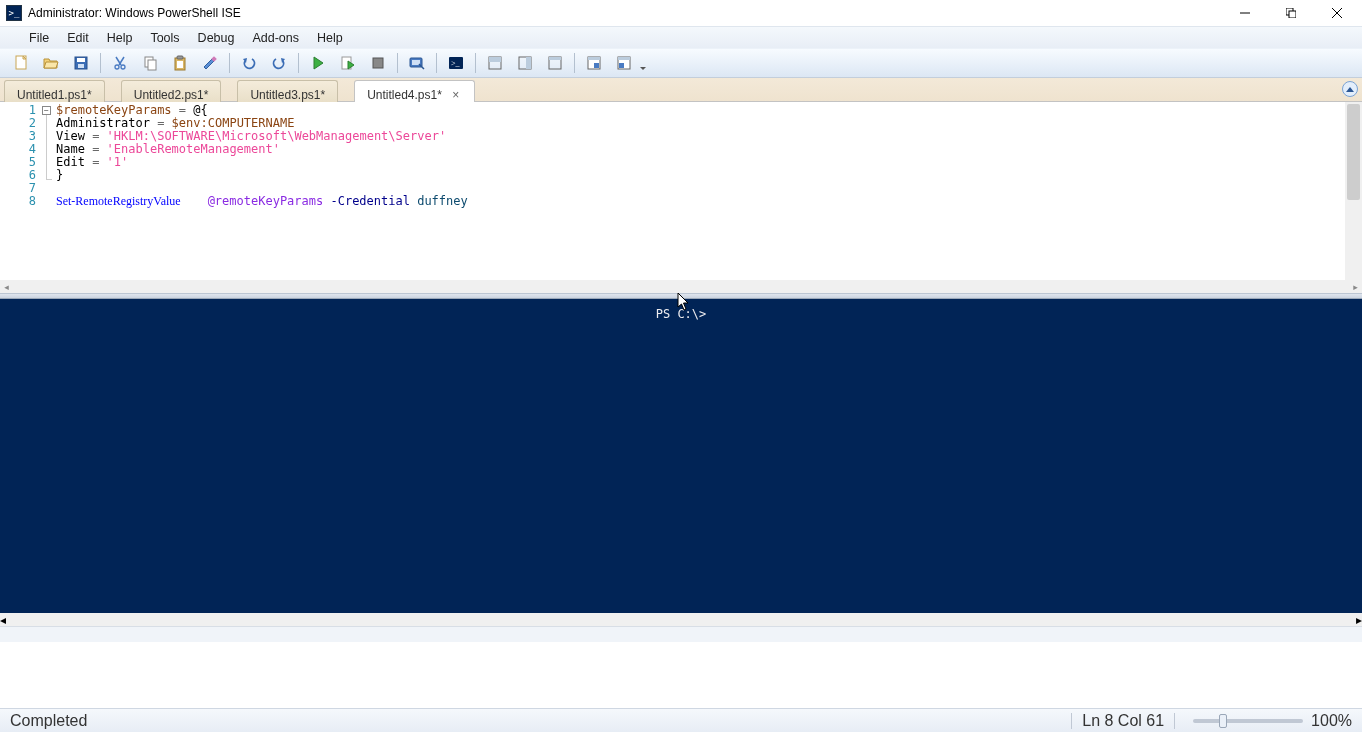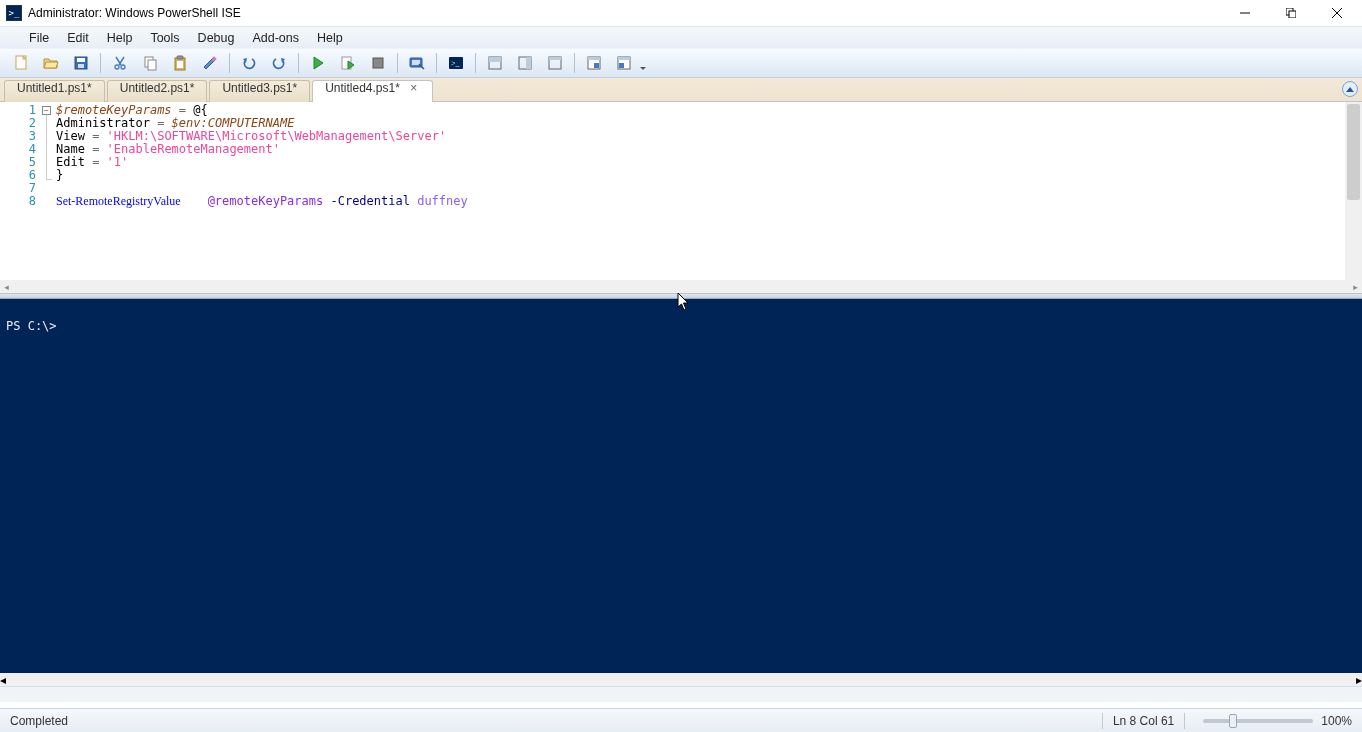--- a/index.html
+++ b/index.html
@@ -11,49 +11,49 @@
 .win-btn { width:46px; height:26px; display:flex; align-items:center; justify-content:center; }
 .win-btn svg { width:10px; height:10px; }
 .menu-bar { height:22px; background:linear-gradient(#f4f8fc,#e8eef6); display:flex; align-items:center; padding:0 20px; border-top:1px solid #dfe6ee; }
 .menu-item { padding:2px 9px; font-size:12.5px; color:#222; }
 .toolbar { height:30px; background:linear-gradient(#f7fbff,#dce7f4); display:flex; align-items:center; padding:0 6px; gap:0; border-bottom:1px solid #c3cedb; border-top:1px solid #ecf2f9; }
 .tool-btn { width:26px; height:24px; display:flex; align-items:center; justify-content:center; border-radius:2px; margin:0 2px; }
 .tool-sep { width:1px; height:20px; background:#b3c0cf; margin:0 4px; }
 .tool-dd { width:8px; height:24px; display:flex; align-items:center; justify-content:center; }
 .tool-dd::after { content:""; border-left:3px solid transparent; border-right:3px solid transparent; border-top:3px solid #555; margin-top:10px;}
 .tab-strip { height:24px; background:linear-gradient(#f3e9d8,#efe3cf); display:flex; align-items:flex-end; padding:0 4px; position:relative; border-bottom:1px solid #c3c3c3; }
-.tab { height:22px; padding:0 12px; display:flex; align-items:flex-start; font-size:12px; color:#333; background:linear-gradient(#f4ecdb,#e9dfc8); border:1px solid #c8bfa8; border-bottom:none; border-radius:3px 3px 0 0; margin-right:2px; position:relative; top:1px; }
+.tab { height:22px; padding:0 12px; display:flex; align-items:flex-end; font-size:12px; color:#333; background:linear-gradient(#f4ecdb,#e9dfc8); border:1px solid #c8bfa8; border-bottom:none; border-radius:3px 3px 0 0; margin-right:16px; position:relative; top:1px; }
 .tab.active { background:#fff; border-color:#c3c3c3; z-index:2; }
 .tab .close { margin-left:8px; font-family:Arial; font-size:12px; color:#666; width:12px; text-align:center; }
 .collapse-btn { position:absolute; right:4px; top:3px; width:16px; height:16px; border:1px solid #7aa3d4; border-radius:8px; background:#e3eefb; display:flex; align-items:center; justify-content:center; }
 .collapse-btn::after { content:""; border-left:4px solid transparent; border-right:4px solid transparent; border-bottom:5px solid #2a5693; }
 .editor-area { display:flex; height:178px; background:#fff; position:relative; }
 .gutter { width:42px; text-align:right; padding:2px 6px 0 0; font-family:Consolas,monospace; font-size:12px; color:#2b91af; line-height:13px; border-right:0; }
 .gutter div { height:13px; }
 .fold-col { width:12px; padding-top:2px; font-family:Consolas,monospace; font-size:11px; color:#888; line-height:13px; }
 .fold-box { width:9px; height:9px; border:1px solid #888; display:flex; align-items:center; justify-content:center; font-size:8px; color:#555; margin-top:2px; line-height:1;}
 .fold-line { border-left:1px solid #ccc; height:13px; margin-left:4px; }
 .code { font-family:Consolas,"Lucida Console",monospace; font-size:12px; line-height:13px; padding:2px 0 0 2px; white-space:pre; }
-.v { color:#8b4513;font-style:italic; } 
+.v { color:#8b4513; } 
 .o { color:#696969; } 
 .s { color:#ec4899; } 
 .cmd { color:#0000ff;font-family:Liberation Serif, serif; }
 .sp { color:#8a2be2;margin-left:24px; }
 .param { color:#00008b;margin-top:29px; }
-.id { color:#8b5cf6; }
+.id { color:#0c4a6e; }
 .editor-scroll { position:absolute; right:0; top:0; bottom:0; width:17px; background:#f0f0f0; }
 .editor-scroll .thumb { position:absolute; left:2px; right:2px; top:2px; height:96px; background:#cdcdcd; border-radius:2px; }
 .hscroll { height:13px; background:#f0f0f0; display:flex; align-items:center; }
 .hscroll .arrow { width:13px; height:13px; display:flex; align-items:center; justify-content:center; color:#888; font-size:9px; }
 .splitter { height:6px; background:linear-gradient(#e0e6ee,#cbd4e0); border-top:1px solid #bcc6d3; border-bottom:1px solid #9aa7b8; cursor:row-resize; }
-.console { height:374px; background:#012456; color:#eeedf0; font-family:Consolas,"Lucida Console",monospace; font-size:12px; padding:20px 6px; position:relative; }
+.console { height:314px; background:#012456; color:#eeedf0; font-family:Consolas,"Lucida Console",monospace; font-size:12px; padding:8px 6px; position:relative;text-align:center; }
 .cursor-ptr { position:absolute; left:677px; top:292px; pointer-events:none; z-index:50; }
 .c-hscroll { height:13px; background:#f0f0f0; display:flex; align-items:center; }
 .cmd-panel { height:16px; background:#f0f4f9; border-top:1px solid #d8dee6; }
-.status-bar { position:absolute; bottom:0; left:0; right:0; height:24px; background:linear-gradient(#f5f8fc,#e7edf5); border-top:1px solid #cfd7e2; display:flex; align-items:center; padding:0 10px; font-size:12px; color:#333; }
+.status-bar { position:absolute; bottom:0; left:0; right:0; height:24px; background:linear-gradient(#f5f8fc,#e7edf5); border-top:1px solid #cfd7e2; display:flex; align-items:center; padding:0 10px; font-size:16px; color:#333; }
 .status-left { flex:1; }
 .status-sep { width:1px; height:16px; background:#c0c8d4; margin:0 10px; }
 .zoom-slider { width:110px; height:4px; background:#c0c8d4; margin:0 8px; position:relative; border-radius:2px; }
 .zoom-thumb { position:absolute; left:26px; top:-5px; width:8px; height:14px; background:#eaf0f8; border:1px solid #9aa7b8; border-radius:2px; }
 svg { display:block; }
 </style>
 </head>
 <body>
 
 <div class="title-bar">

